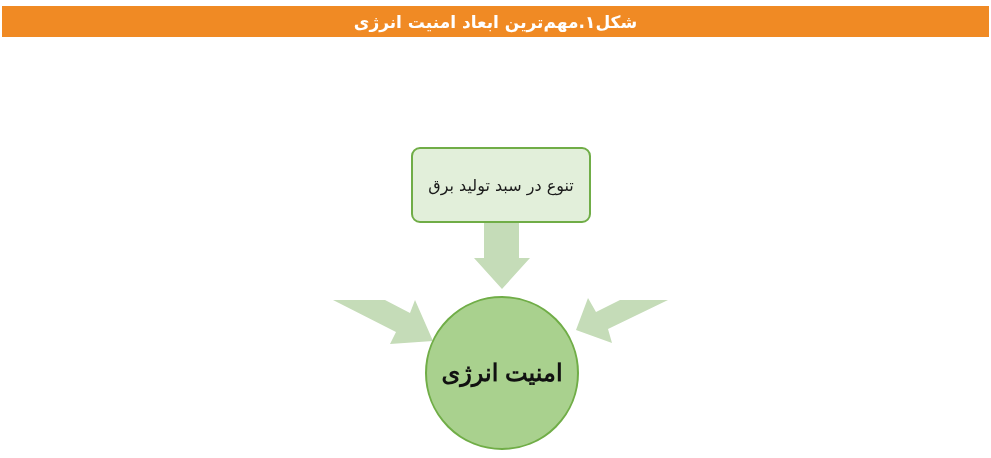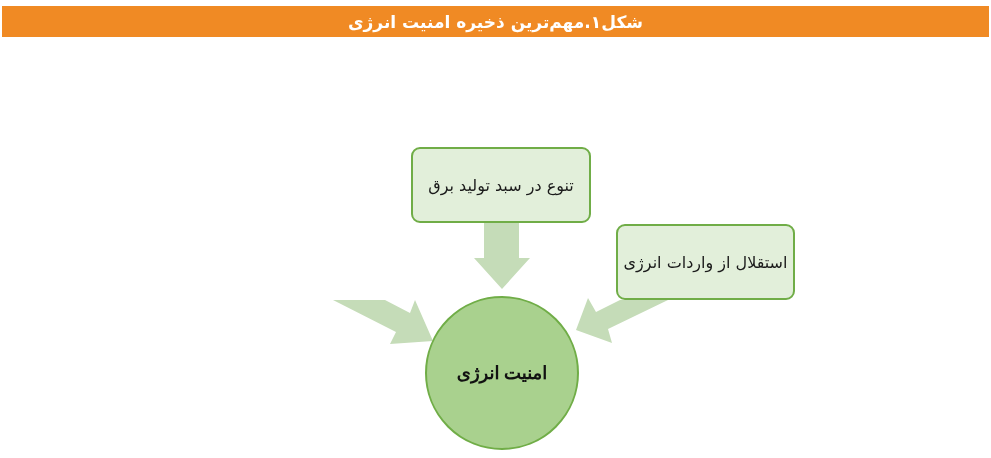--- a/index.html
+++ b/index.html
@@ -18,45 +18,42 @@
       font-family: "DejaVu Sans", sans-serif;
     }
     .box-top { left: 411px; top: 147px; width: 180px; height: 76px; }
     .box-left { left: 208px; top: 225px; width: 178px; height: 76px; }
     .box-right { left: 616px; top: 224px; width: 179px; height: 76px; }
     .circle {
       position: absolute; left: 425px; top: 296px; width: 154px; height: 154px;
       box-sizing: border-box; border-radius: 50%;
       background: #a9d18e; border: 2px solid #70ad47;
       display: flex; align-items: center; justify-content: center;
-      direction: rtl; font-weight: bold; font-size: 18px; color: #111;
-      font-family: Liberation Serif, serif;
+      direction: rtl; font-weight: bold; font-size: 24px; color: #111;
+      font-family: Liberation Sans, sans-serif;
     }
     svg.arrows { position: absolute; left: 0; top: 0; }
   </style>
 </head>
 <body>
 
 <div class="header-bar">
-  <span class="header-title">شکل۱.مهم‌ترین ذخیره امنیت انرژی</span>
+  <span class="header-title">شکل۱.مهم‌ترین ابعاد امنیت انرژی</span>
 </div>
 
 <div class="diagram">
   <svg class="arrows" width="991" height="458">
 
     <polygon points="484,223 519,223 519,258 530,258 502,289 474,258 484,258" fill="#c5dcb8"></polygon>
 
     <polygon points="333,300 385,300 410,313 415,300 433,341 390,344 396,332" fill="#c5dcb8"></polygon>
 
     <polygon points="668,300 620,300 596,312 588,298 576,330 612,343 608,329" fill="#c5dcb8"></polygon>
   </svg>
 
   <div class="box box-top">
     <span>تنوع در سبد تولید برق</span>
   </div>
-  <div class="box box-right">
-    <span>استقلال از واردات انرژی</span>
-  </div>
 
   <div class="circle">
     <span>امنیت انرژی</span>
   </div>
 </div>
 
 </body></html>

